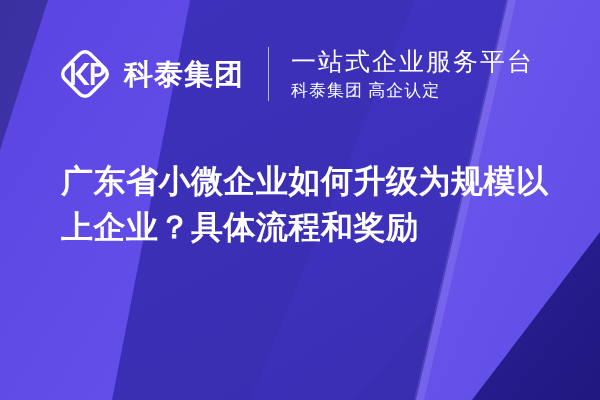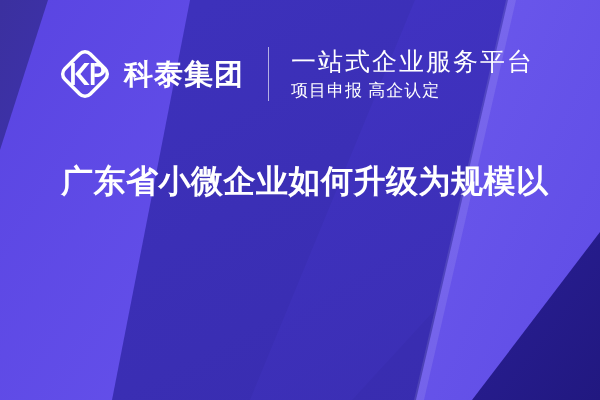--- a/index.html
+++ b/index.html
@@ -222,21 +222,22 @@
 
       <div class="logo-wordmark">
         <div class="logo-cn">科泰集团</div>
       </div>
     </div>
 
     <div class="divider"></div>
 
     <div class="tagline-block">
       <div class="tagline-main">一站式企业服务平台</div>
-      <div class="tagline-sub">项目申报 高企认定</div>
+      <div class="tagline-sub">科泰集团 高企认定</div>
     </div>
   </div>
 
   <div class="title">
     <span class="title-line">广东省小微企业如何升级为规模以</span>
+    <span class="title-line">上企业？具体流程和奖励</span>
   </div>
 
 </div>
 
 </body></html>

